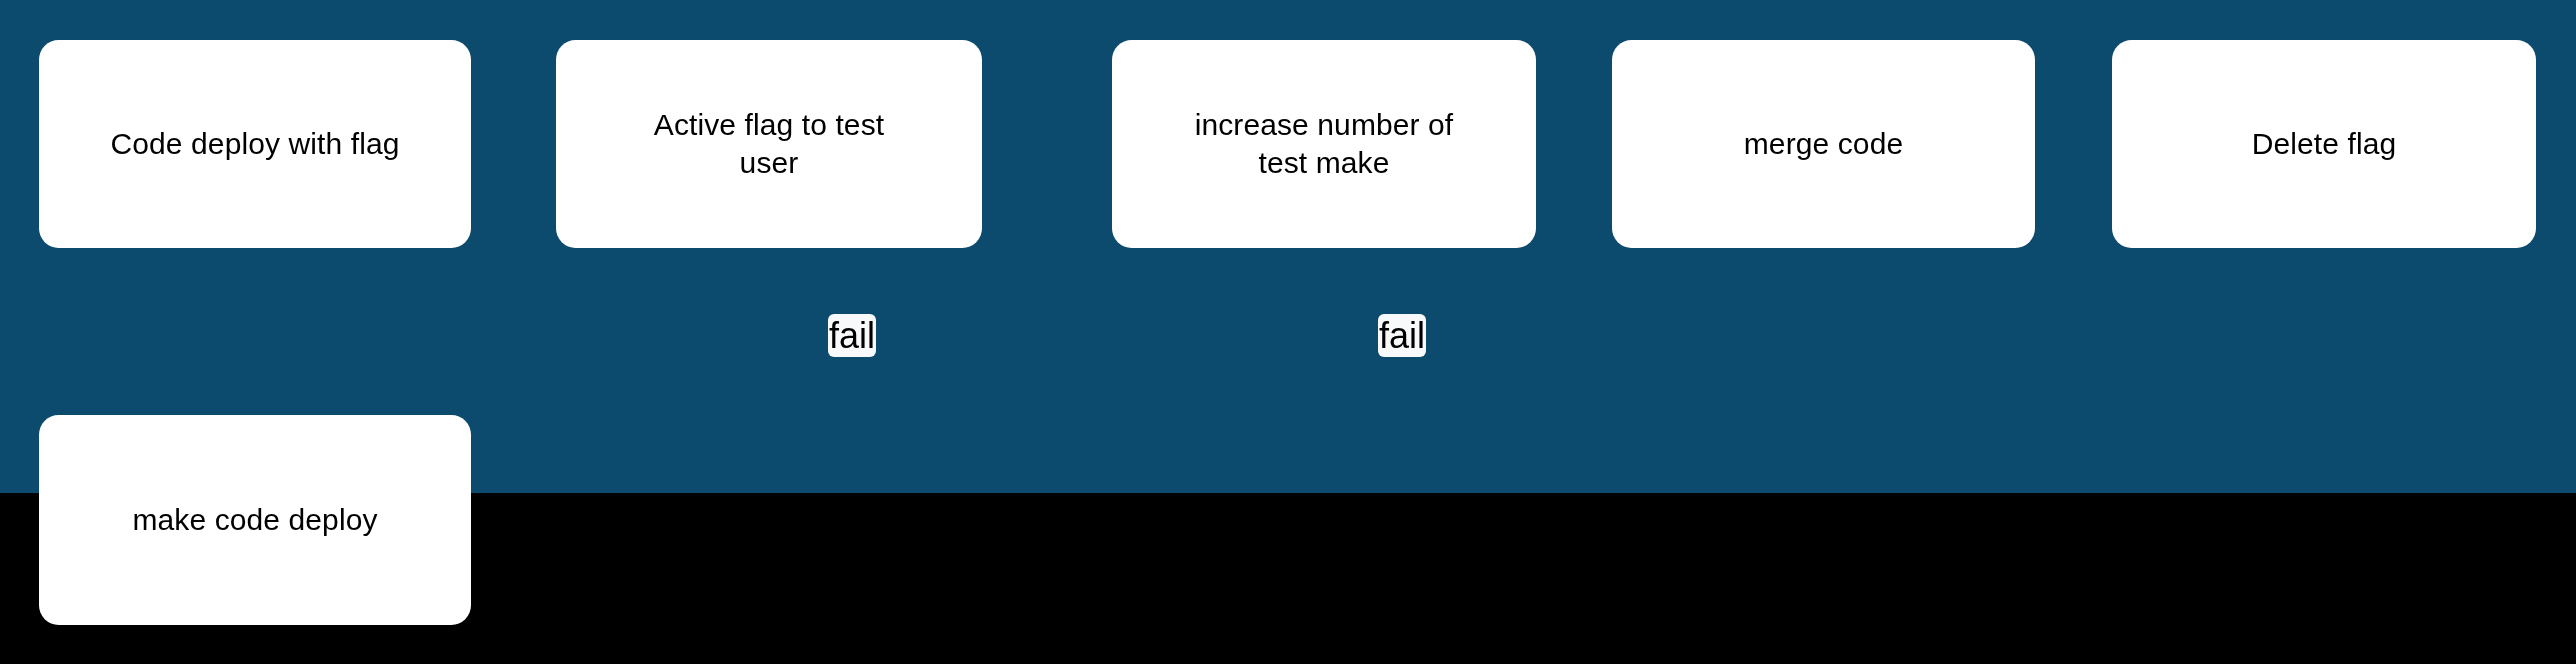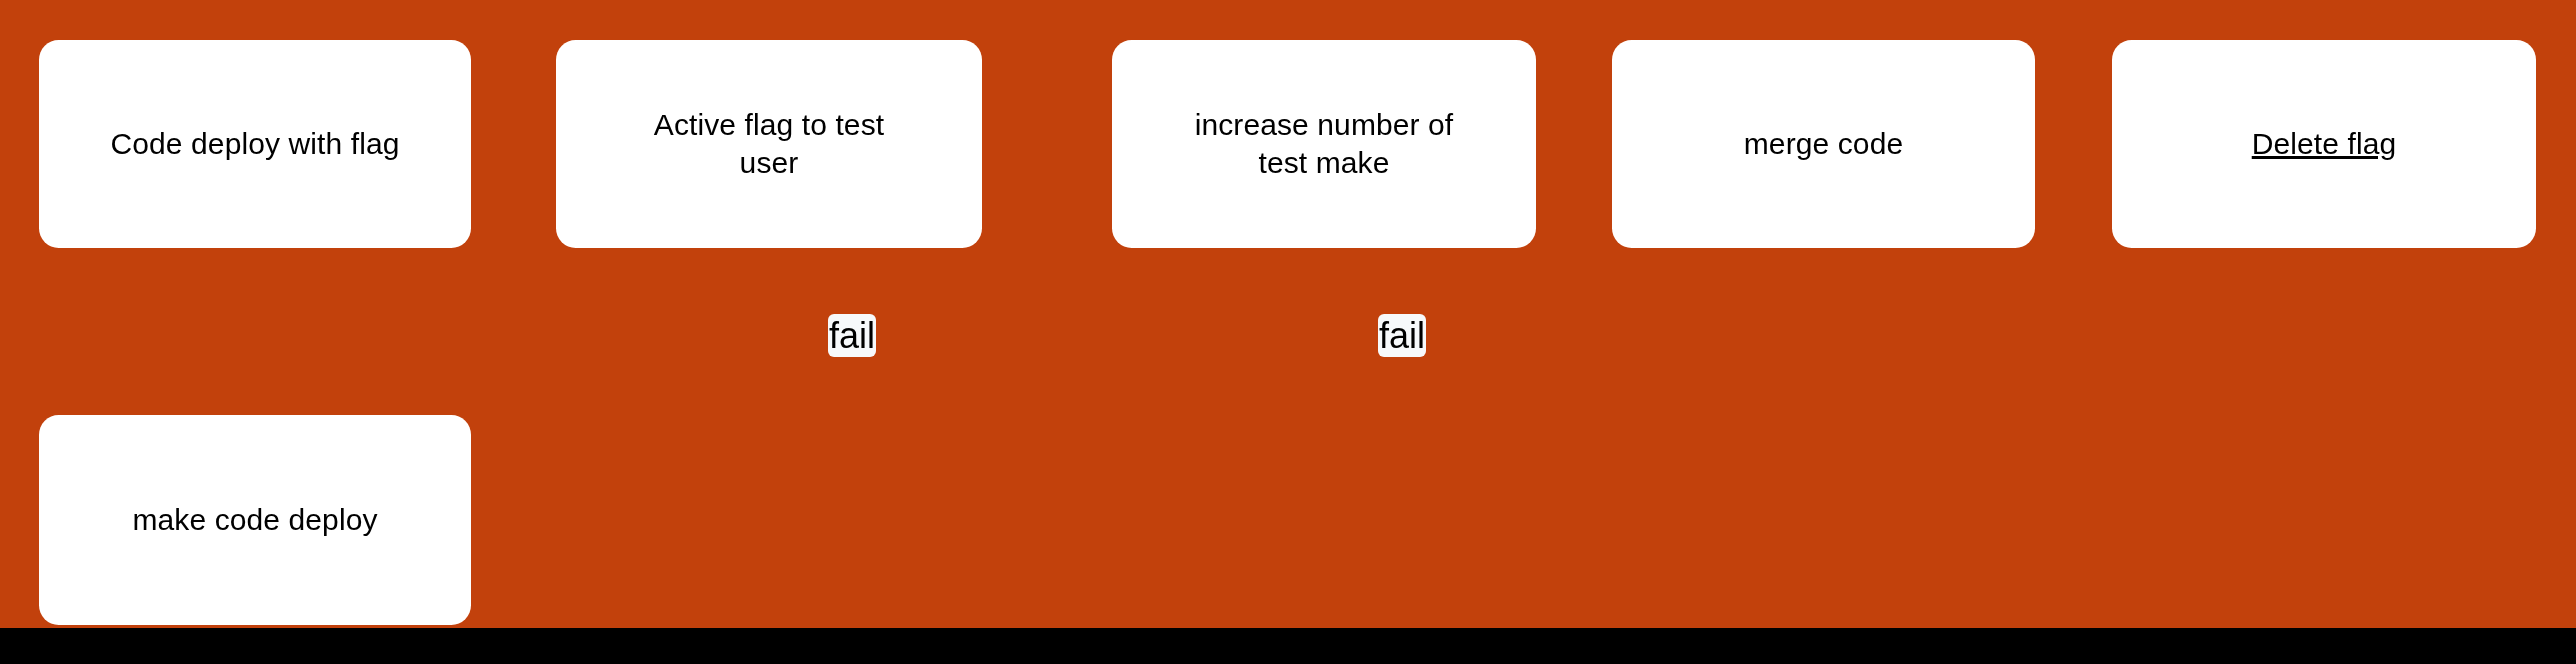--- a/index.html
+++ b/index.html
@@ -12,22 +12,22 @@
     height: 665px;
     position: relative;
     overflow: hidden;
     font-family: "Liberation Sans", sans-serif;
   }
   #diagram-canvas {
     position: absolute;
     left: 0;
     top: 0;
     width: 2576px;
-    height: 628px;
-    background: #c2410c;
+    height: 493px;
+    background: #0c4a6e;
   }
   .node {
     position: absolute;
     box-sizing: border-box;
     background: #ffffff;
     border-radius: 19.7px;
     display: flex;
     align-items: center;
     justify-content: center;
     text-align: center;
@@ -72,21 +72,21 @@
 
   <div class="node" style="left:1112px; top:40px; width:424px; height:208px;">
     <span class="node-label">increase number of
 test make</span>
   </div>
 
   <div class="node" style="left:1612px; top:40px; width:423px; height:208px;">
     <span class="node-label">merge code</span>
   </div>
 
-  <div class="node" style="left:2112px; top:40px; width:424px; height:208px;text-decoration:underline;">
+  <div class="node" style="left:2112px; top:40px; width:424px; height:208px;">
     <span class="node-label">Delete flag</span>
   </div>
 
   <div class="node" style="left:39px; top:415px; width:432px; height:210px;">
     <span class="node-label">make code deploy</span>
   </div>
 
   <div class="edge-label" style="left:828px; top:314px;">fail</div>
 
   <div class="edge-label" style="left:1378px; top:314px;">fail</div>

